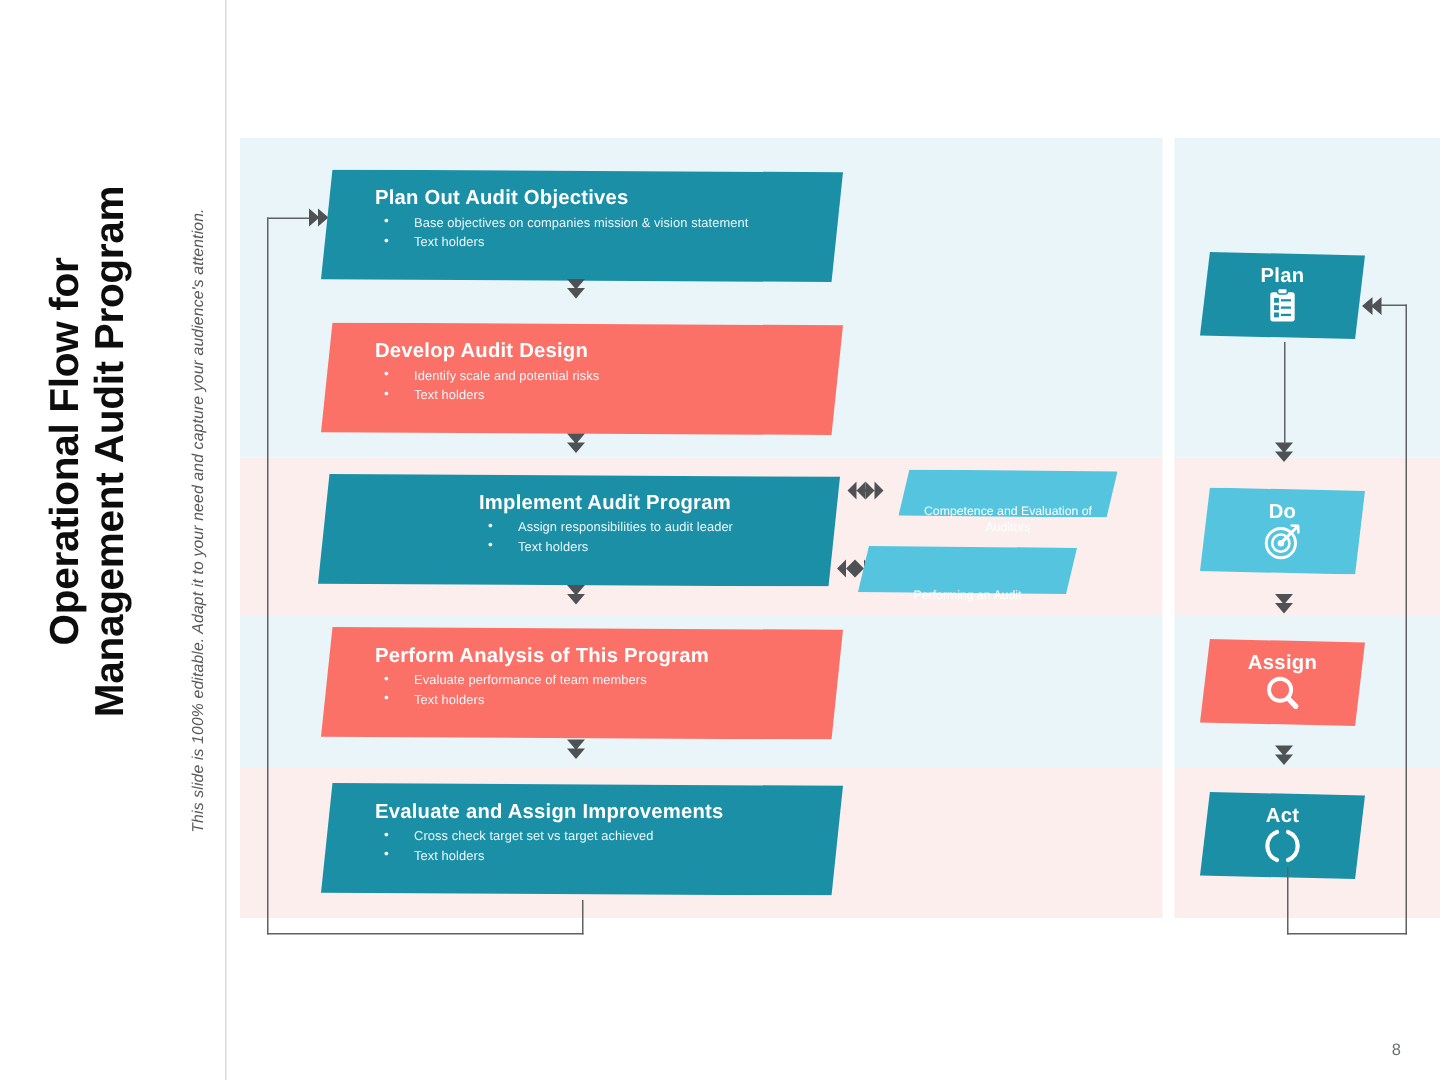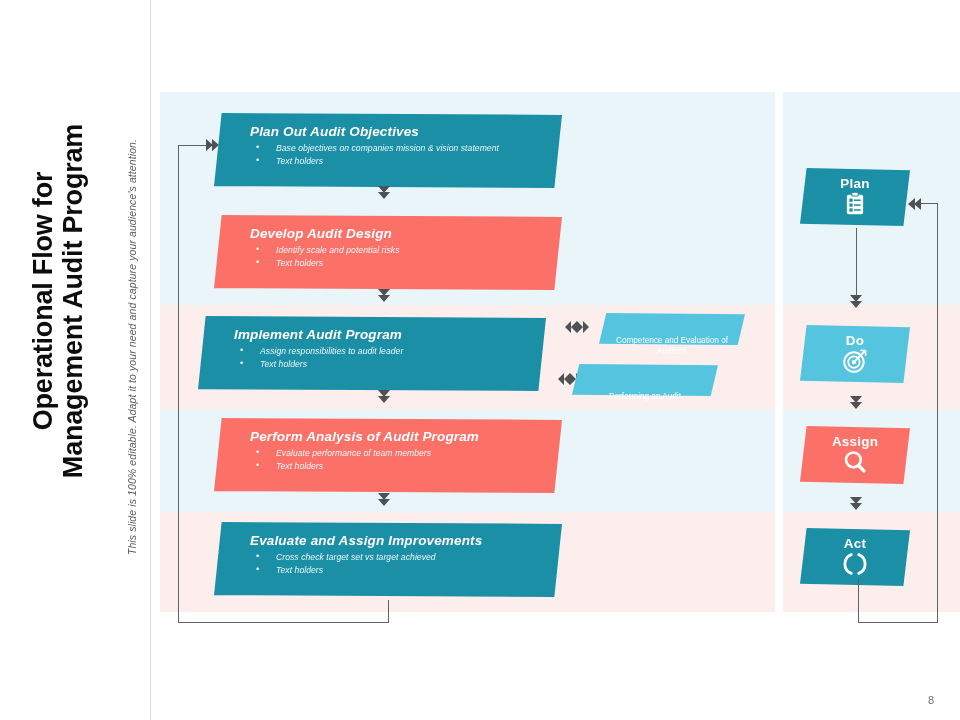--- a/index.html
+++ b/index.html
@@ -69,21 +69,21 @@
     position:relative;padding-left:26px;
     letter-spacing:.05px;
   }
   .bullets li:before{
     content:"•";position:absolute;left:6px;top:-1px;
     font-size:9px;color:#ffffff;
   }
 
   
   .step{width:348px;height:75px;}
-  .step .content{padding:11px 0 0 36px;font-style:italic;}
+  .step .content{padding:11px 0 0 36px;}
 
   
   .note{width:146px;height:32px;}
   .note .skin{background:#55c4de;
     clip-path:polygon(5% 0%, 100% 4%, 95% 100%, 0% 96%);}
   .note .content{
     position:absolute;inset:0;display:flex;align-items:center;
     justify-content:center;text-align:center;padding:0 10px;
     box-sizing:border-box;
   }
@@ -177,21 +177,21 @@
       </ul>
     </div>
   </div>
 
   <div class="chev" style="left:376px;top:288px;">
     <svg viewBox="0 0 16 16">
         <path d="M2 1 L8 8 L14 1 Z M2 7 L8 14 L14 7 Z" fill="#4f5254"></path>
       </svg>
   </div>
 
-  <div class="para step" style="left:198px;top:316px;">
+  <div class="para step" style="left:212px;top:316px;align-items:center;">
     <div class="skin" style="background:#1b8fa6;"></div>
     <div class="content">
       <div class="step-title">Implement Audit Program</div>
       <ul class="bullets">
         <li>Assign responsibilities to audit leader</li>
         <li>Text holders</li>
       </ul>
     </div>
   </div>
 
@@ -225,21 +225,21 @@
 
   <div class="chev" style="left:376px;top:389px;">
     <svg viewBox="0 0 16 16">
         <path d="M2 1 L8 8 L14 1 Z M2 7 L8 14 L14 7 Z" fill="#4f5254"></path>
       </svg>
   </div>
 
   <div class="para step" style="left:214px;top:418px;">
     <div class="skin" style="background:#fb7168;"></div>
     <div class="content">
-      <div class="step-title">Perform Analysis of Audit Program</div>
+      <div class="step-title">Perform Analysis of This Program</div>
       <ul class="bullets">
         <li>Evaluate performance of team members</li>
         <li>Text holders</li>
       </ul>
     </div>
   </div>
 
   <div class="chev" style="left:376px;top:492px;">
     <svg viewBox="0 0 16 16">
         <path d="M2 1 L8 8 L14 1 Z M2 7 L8 14 L14 7 Z" fill="#4f5254"></path>

